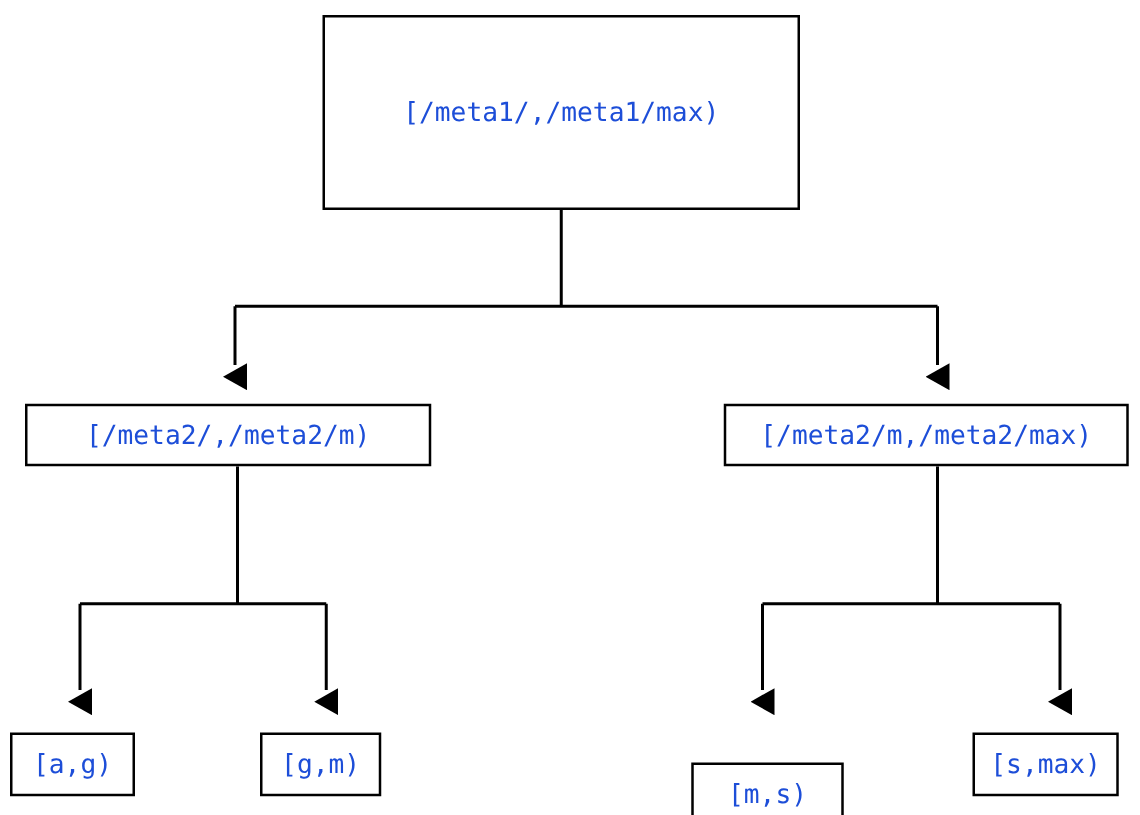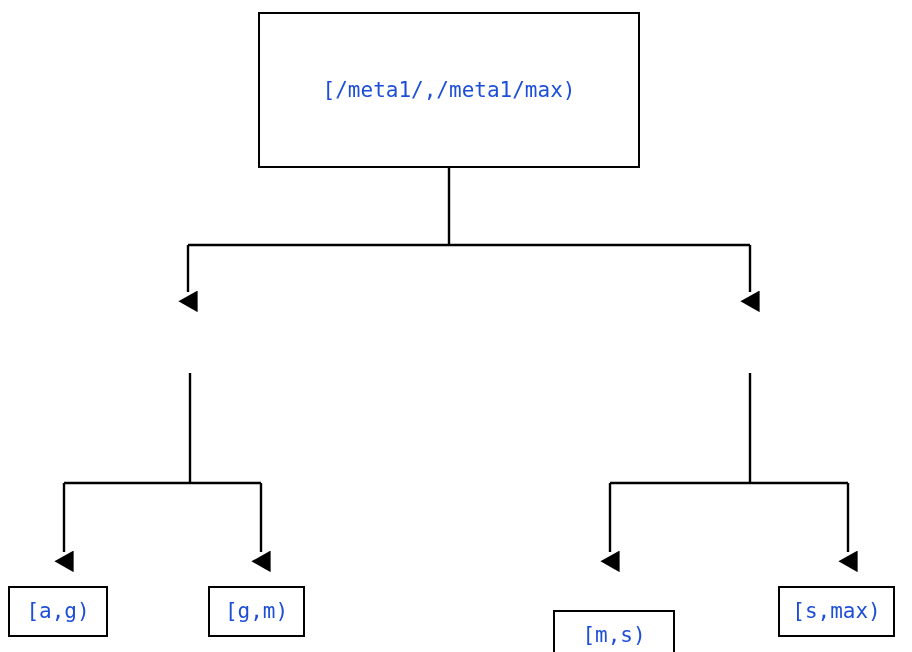--- a/index.html
+++ b/index.html
@@ -79,21 +79,27 @@
       <path d="M 610 483 L 848 483" stroke="#000000" stroke-width="2.4" fill="none"></path>
       <path d="M 610 483 L 610 552" stroke="#000000" stroke-width="2.4" fill="none" marker-end="url(#arrowhead)"></path>
       <path d="M 848 483 L 848 552" stroke="#000000" stroke-width="2.4" fill="none" marker-end="url(#arrowhead)"></path>
     </g>
   </svg>
 
   <div class="node-box node-root">
     <span class="node-label">[/meta1/,/meta1/max)</span>
   </div>
 
+  <div class="node-box node-mid-l">
+    <span class="node-label">[/meta2/,/meta2/m)</span>
+  </div>
 
+  <div class="node-box node-mid-r">
+    <span class="node-label">[/meta2/m,/meta2/max)</span>
+  </div>
 
   <div class="node-box node-leaf-2">
     <span class="node-label">[g,m)</span>
   </div>
 
   <div class="node-box node-leaf-1">
     <span class="node-label">[a,g)</span>
   </div>
 
   <div class="node-box node-leaf-3">

